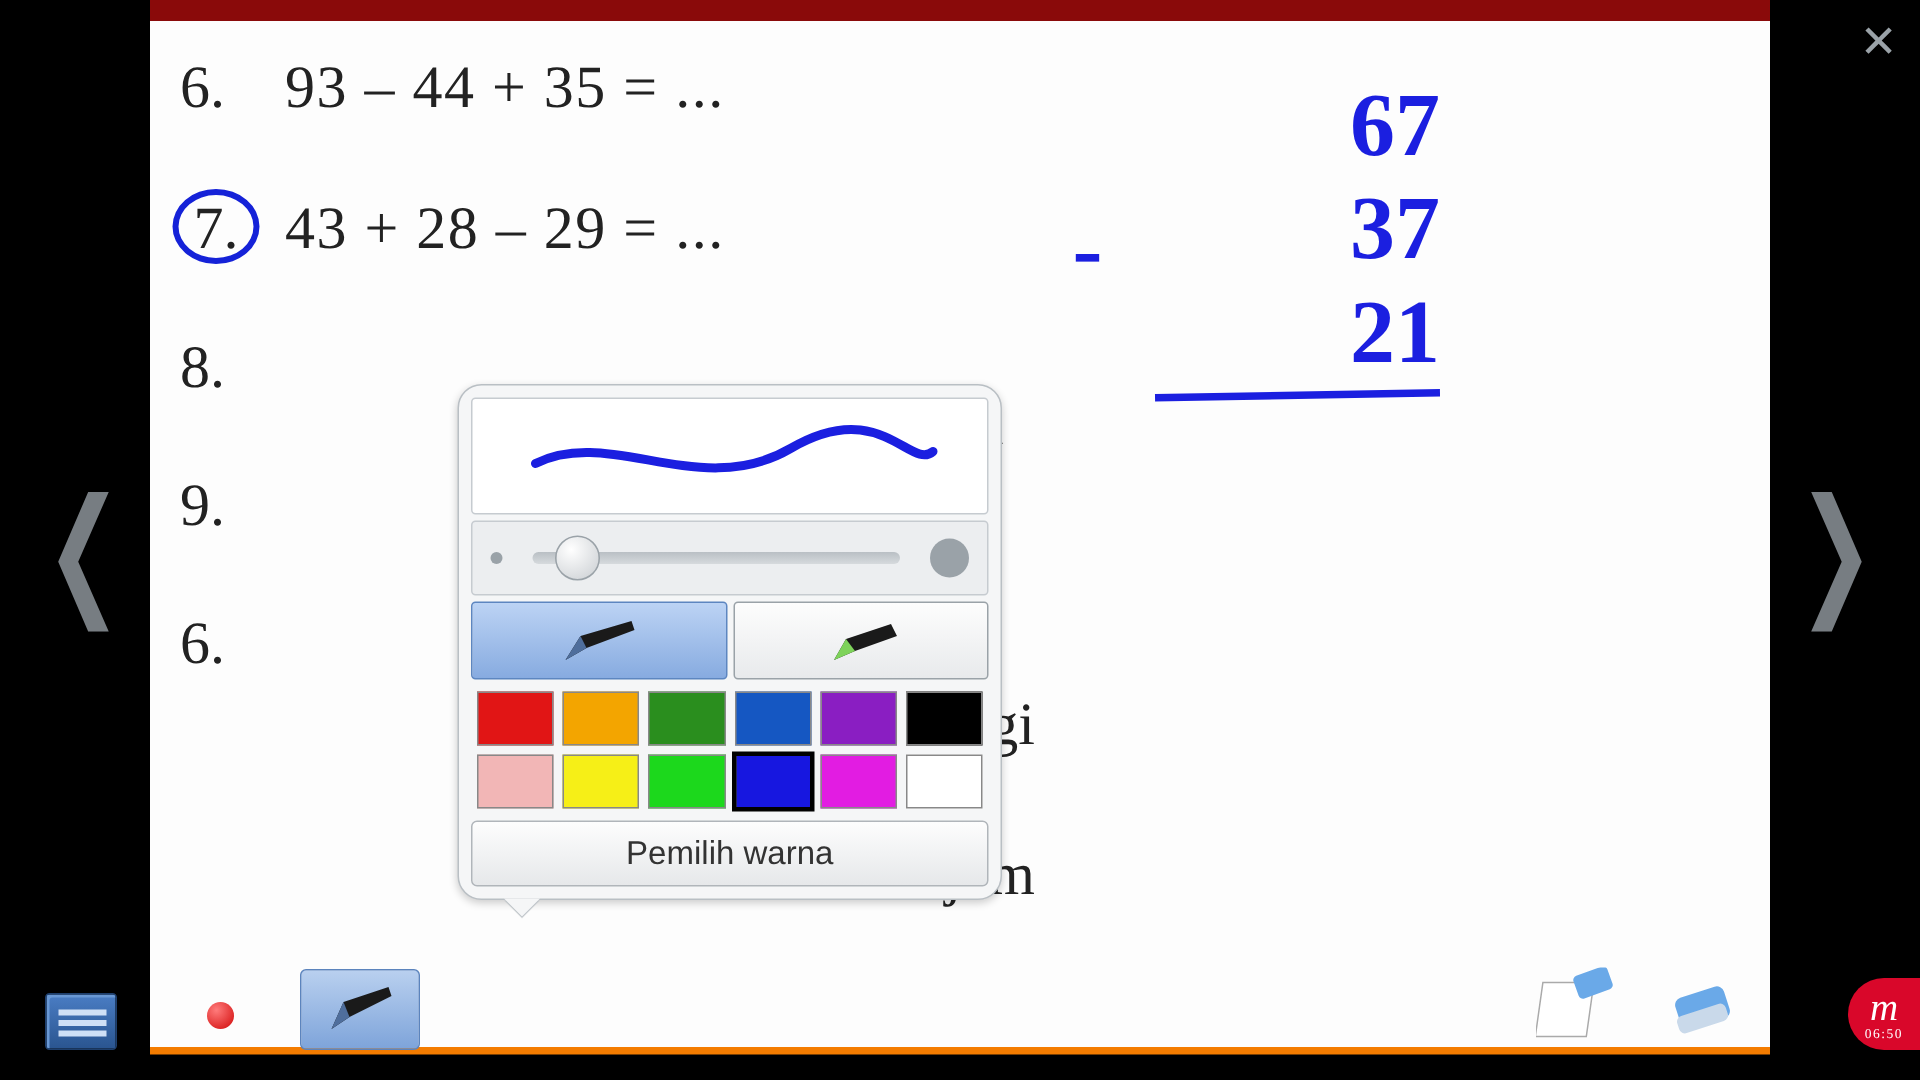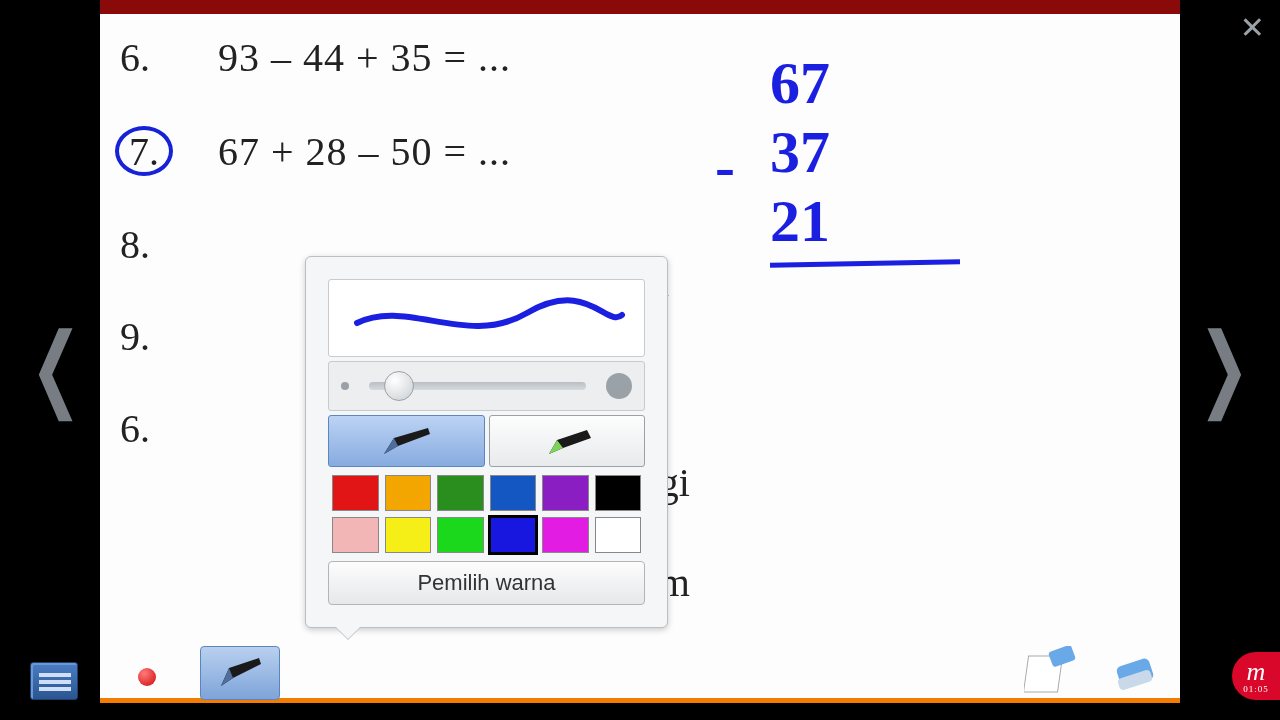--- a/index.html
+++ b/index.html
@@ -24,55 +24,55 @@
     position: absolute; top: 330px;
     color: #777d82; font-size: 62px; font-family: sans-serif;
     cursor: pointer; font-weight: 200; transform: scaleY(1.5);
   }
   .nav-left { left: 30px; }
   .nav-right { right: 30px; }
 
   .content { padding: 20px 10px 10px 20px; font-size: 40px; color: #222; }
   .row { display: flex; align-items: center; margin-bottom: 45px; }
   .num { width: 70px; }
-  .eq { letter-spacing: 1px; margin-left: 28px; }
+  .eq { letter-spacing: 1px; }
   .circled {
     border: 4px solid #1522d8;
     border-radius: 50%;
     width: 58px; height: 50px;
     display: inline-flex; align-items: center; justify-content: center;
     margin-left: -5px; margin-right: 17px;
   }
 
   .handwriting {
     position: absolute;
     right: 220px; top: 35px;
     font-family: "Comic Sans MS", cursive;
     color: #1b1fe0;
     font-size: 60px;
-    text-align: left;
+    text-align: right;
     line-height: 1.15;
     font-weight: bold;
   }
   .handwriting .minus { position: absolute; left: -55px; bottom: 55px; }
   .handwriting .underline {
     border-bottom: 5px solid #1b1fe0;
     width: 190px; display: block; margin-top: 5px;
     transform: rotate(-1deg);
   }
 
   
   .picker {
     position: absolute;
     left: 205px; top: 242px;
     width: 363px;
     background: #f5f6f7;
     border: 1px solid #b9bfc4;
-    border-radius: 6px;
-    padding: 22px;
+    border-radius: 16px;
+    padding: 8px;
     box-shadow: 0 2px 6px rgba(0,0,0,.2);
   }
   .preview {
     background: #fff; border: 1px solid #c6cbd0; border-radius: 3px;
     height: 78px; display: flex; align-items: center; justify-content: center;
   }
   .slider-row {
     background: #eceef0; border: 1px solid #c6cbd0; border-radius: 3px;
     margin-top: 4px; height: 50px;
     display: flex; align-items: center; padding: 0 12px; gap: 20px;
@@ -148,21 +148,21 @@
 <body>
 
 <div class="page">
   <div class="content">
     <div class="row">
       <span class="num">6.</span>
       <span class="eq">93 – 44 + 35 = ...</span>
     </div>
     <div class="row">
       <span class="circled">7.</span>
-      <span class="eq">67 + 28 – 50 = ...</span>
+      <span class="eq">43 + 28 – 29 = ...</span>
     </div>
     <div class="row">
       <span class="num">8.</span>
     </div>
     <div class="row">
       <span class="num">9.</span>
     </div>
     <div class="row">
       <span class="num">6.</span>
     </div>
@@ -250,14 +250,14 @@
 </div>
 <div class="tb-icon eraser2">
   <svg width="50" height="44" viewBox="0 0 50 44">
     <rect x="8" y="10" width="34" height="22" rx="5" fill="#6aa9e8" transform="rotate(-18 25 21)"></rect>
     <rect x="8" y="22" width="34" height="12" rx="4" fill="#c9d9ea" transform="rotate(-18 25 28)"></rect>
   </svg>
 </div>
 
 <div class="m-badge">
   <span>m</span>
-  <small>01:05</small>
+  <small>06:50</small>
 </div>
 
 </body></html>

